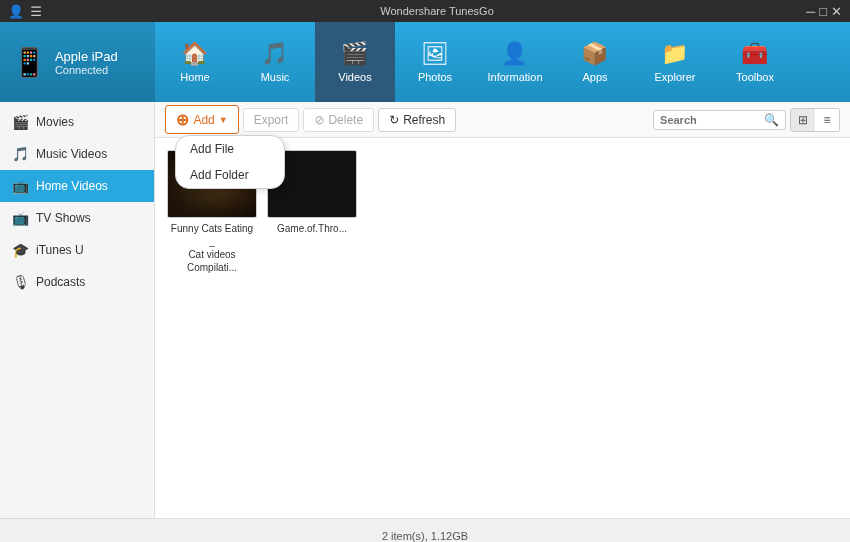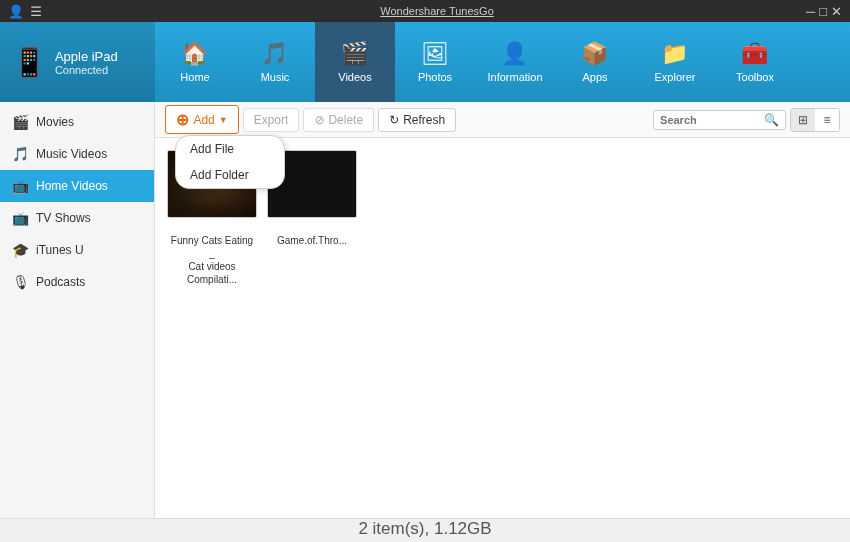--- a/index.html
+++ b/index.html
@@ -3,21 +3,21 @@
   <meta charset="utf-8">
   <style>
     * { margin: 0; padding: 0; box-sizing: border-box; }
     body { width: 850px; height: 542px; font-family: 'Segoe UI', Arial, sans-serif; font-size: 12px; background: #f0f0f0; overflow: hidden; }
 
     
     .title-bar {
       height: 22px; background: #2c2c2c; display: flex; align-items: center;
       justify-content: space-between; padding: 0 8px;
     }
-    .title-bar-title { color: #ccc; font-size: 11px; flex: 1; text-align: center; text-decoration: underline; }
+    .title-bar-title { color: #ccc; font-size: 11px; flex: 1; text-align: center; }
 
     
     .nav-bar {
       height: 80px; background: linear-gradient(180deg, #29a8e0 0%, #1e8fc0 100%);
       display: flex; align-items: stretch;
     }
     .device-info {
       width: 155px; display: flex; align-items: center; gap: 8px; padding: 0 12px;
       background: rgba(0,0,0,0.15); flex-shrink: 0;
     }
@@ -105,27 +105,27 @@
       width: 90px; height: 68px; border: 1px solid #ccc; border-radius: 2px;
       overflow: hidden; display: flex; align-items: center; justify-content: center;
       background: #e0e0e0; position: relative;
     }
     .file-thumb .black-thumb { width: 100%; height: 100%; background: #111; }
     .file-thumb .cat-thumb {
       width: 100%; height: 100%;
       background: linear-gradient(135deg, #8b7355 0%, #a0896a 30%, #c4a882 50%, #8b7355 70%, #6b5a42 100%);
       position: relative;
     }
-    .file-label { font-size: 10px; color: #333; text-align: center; margin-top: 16px; line-height: 1.3; }
+    .file-label { font-size: 10px; color: #333; text-align: center; margin-top: 4px; line-height: 1.3; }
 
     
     .status-bar {
       height: 24px; background: #f0f0f0; border-top: 1px solid #ddd;
-      display: flex; align-items: flex-start; justify-content: center;
-      font-size: 17px; color: #555;
+      display: flex; align-items: flex-end; justify-content: center;
+      font-size: 11px; color: #555;
     }
   </style>
 </head>
 <body>
 
 <div class="title-bar">
   <div style="width:60px; display:flex; gap:6px;">
     <span style="color:#ccc;font-size:13px;">👤</span>
     <span style="color:#ccc;font-size:13px;">☰</span>
   </div>

